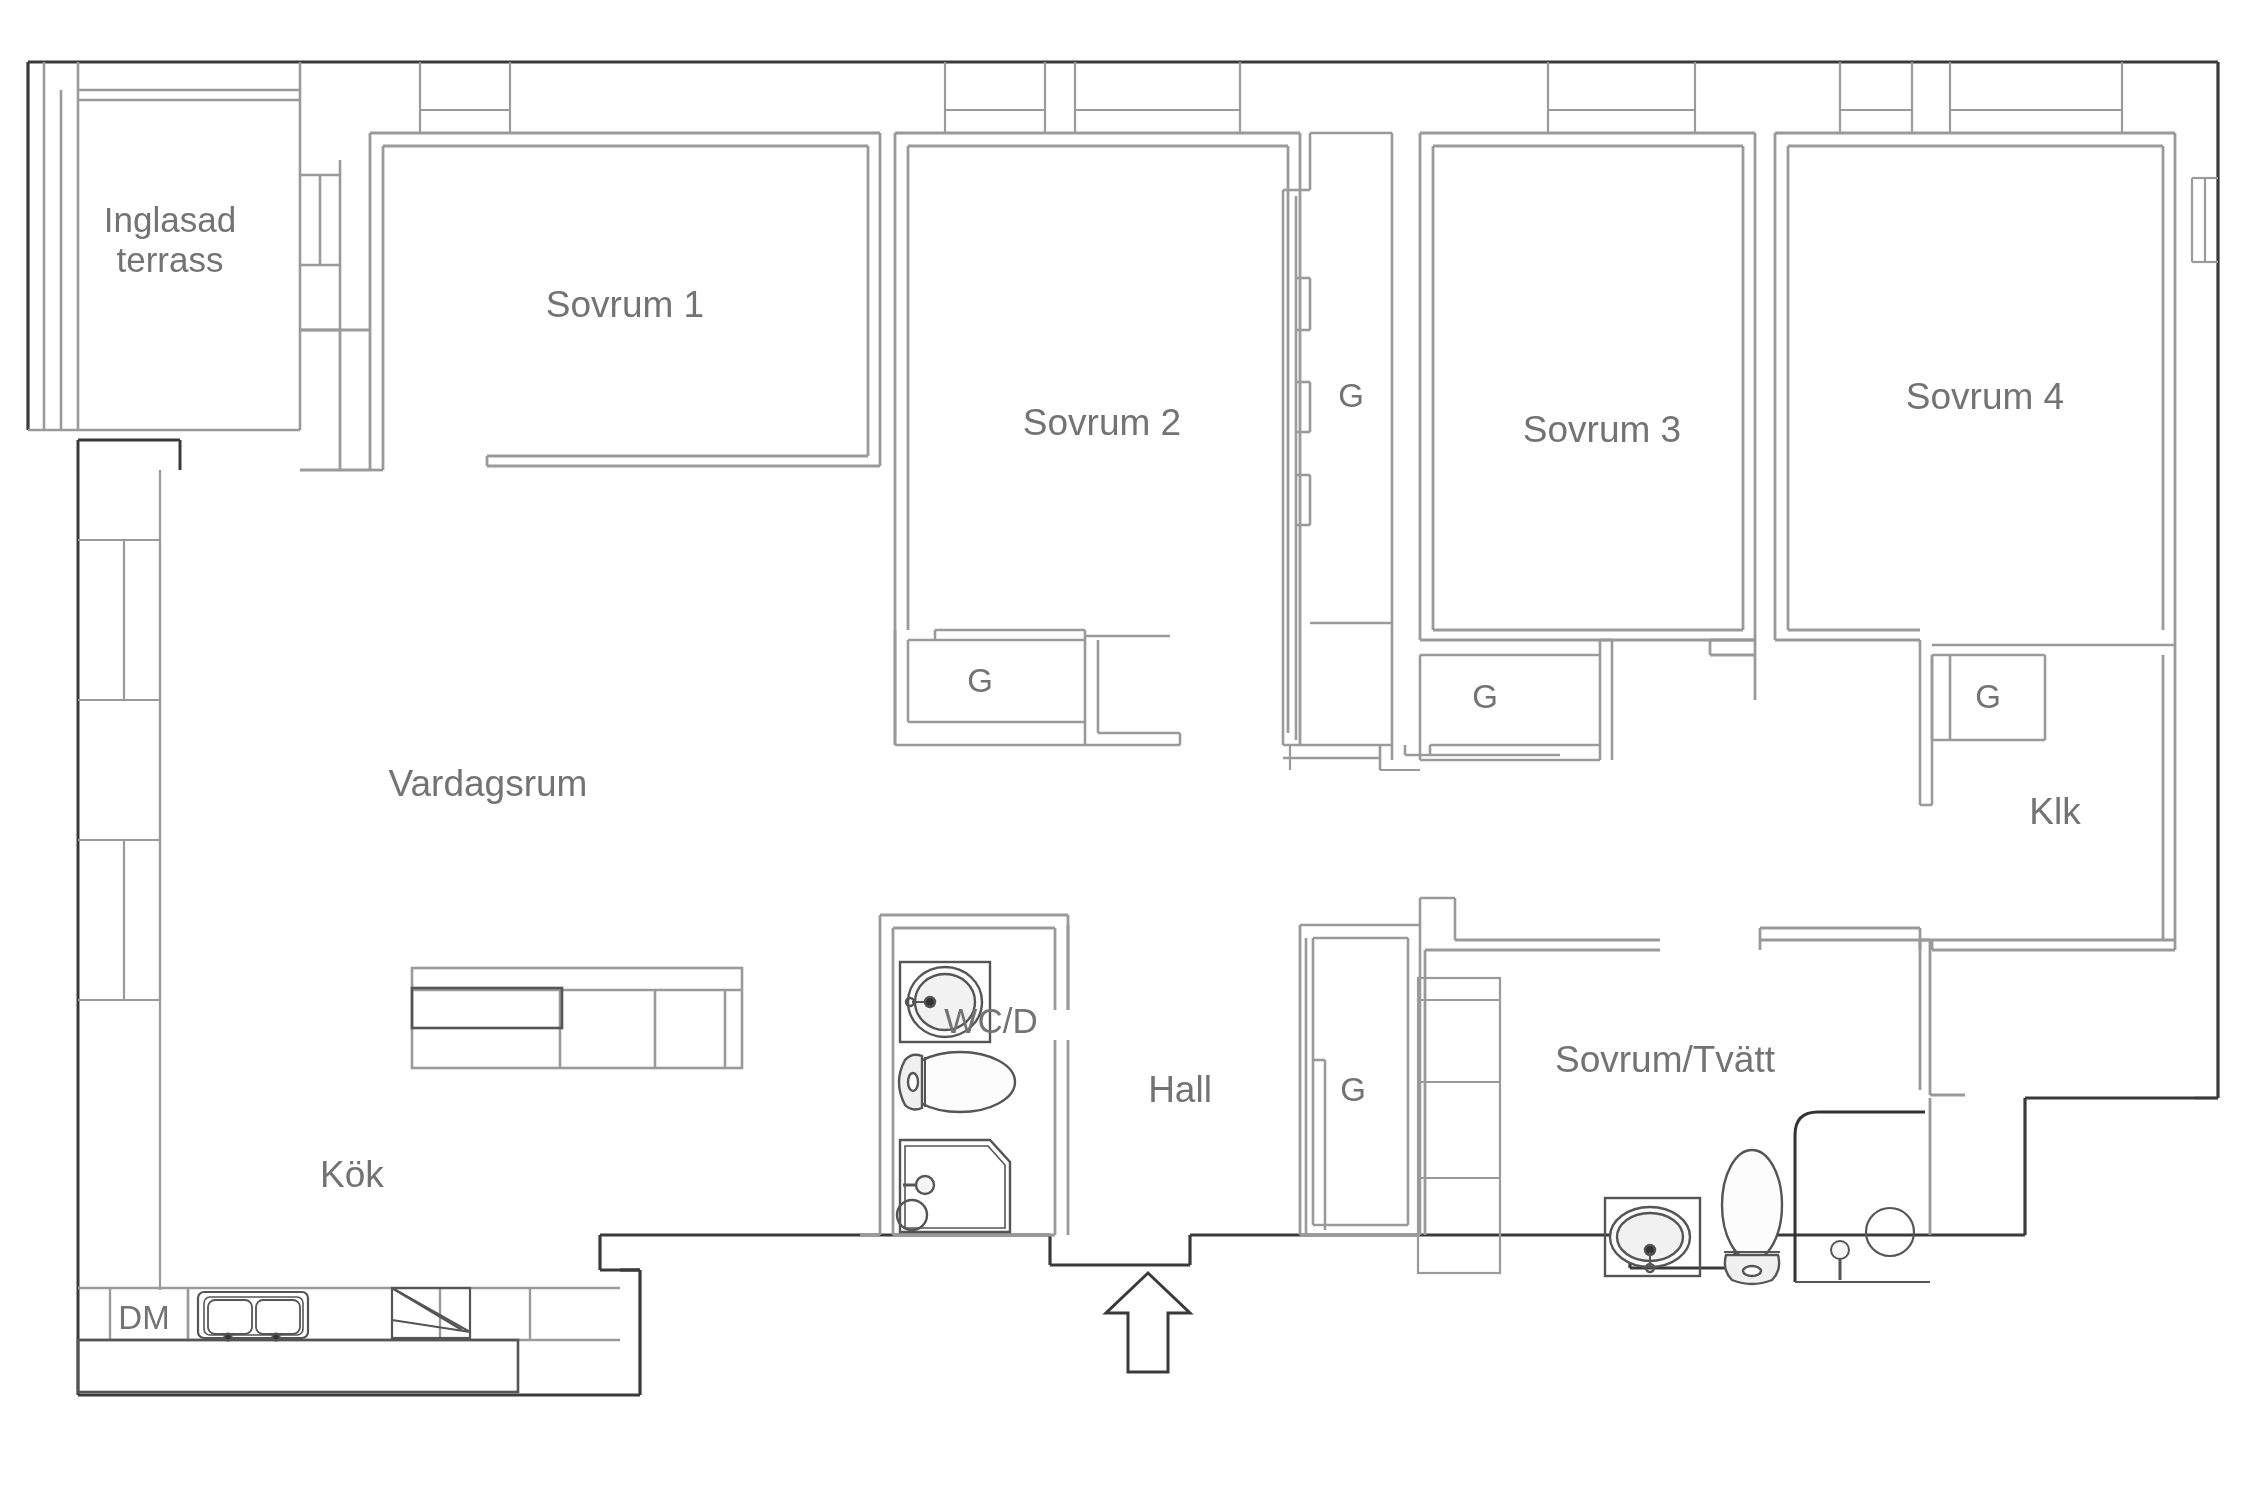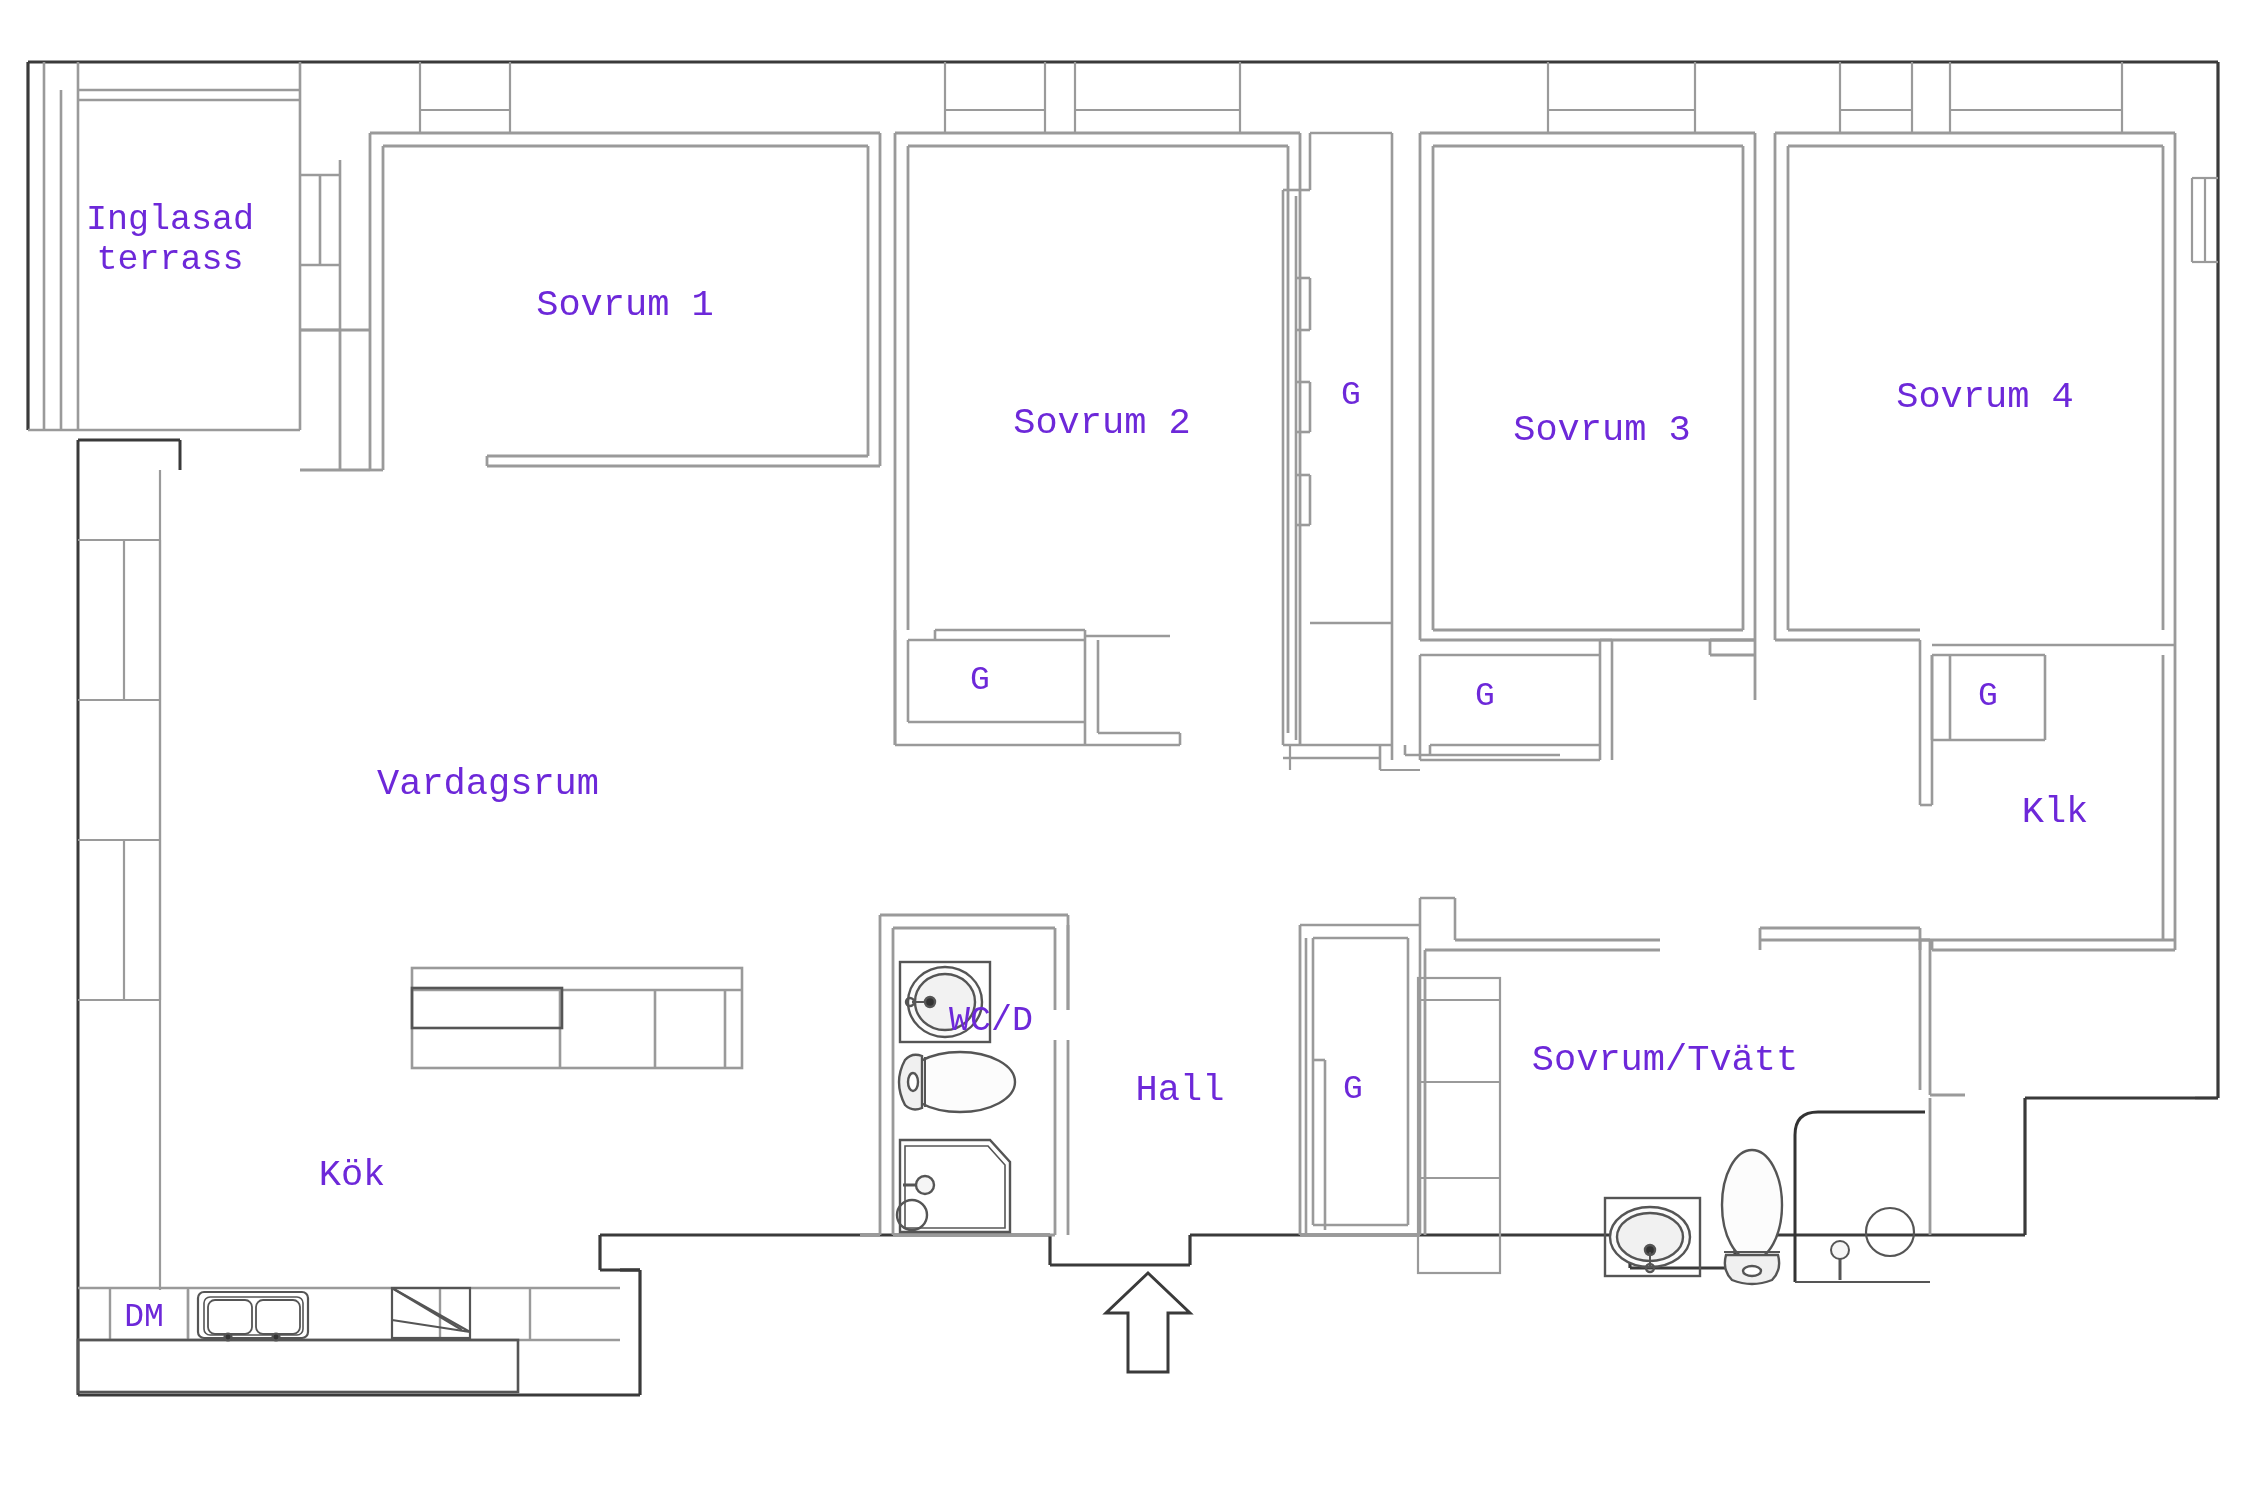--- a/index.html
+++ b/index.html
@@ -20,22 +20,22 @@
   }
   #plan-svg {
     position: absolute;
     top: 0;
     left: 0;
     width: 2250px;
     height: 1500px;
   }
   .room-label {
     position: absolute;
-    color: #6d28d9;
-    font-family: Liberation Mono, monospace;
+    color: #737373;
+    font-family: Liberation Sans, sans-serif;
     white-space: nowrap;
     transform: translate(-50%, -50%);
     line-height: 1.15;
     text-align: center;
     pointer-events: none;
   }
   .lbl-lg { font-size: 37px; }
   .lbl-md { font-size: 35px; }
   .lbl-sm { font-size: 33px; }
   .lbl-g  { font-size: 33px; }

